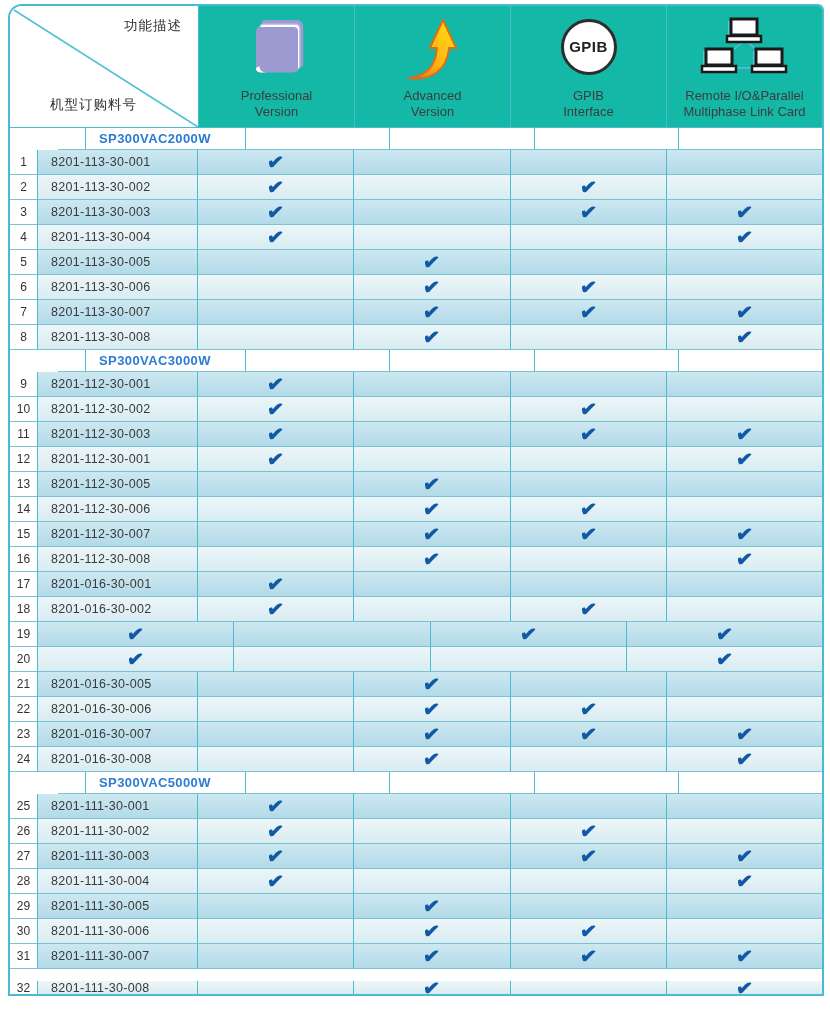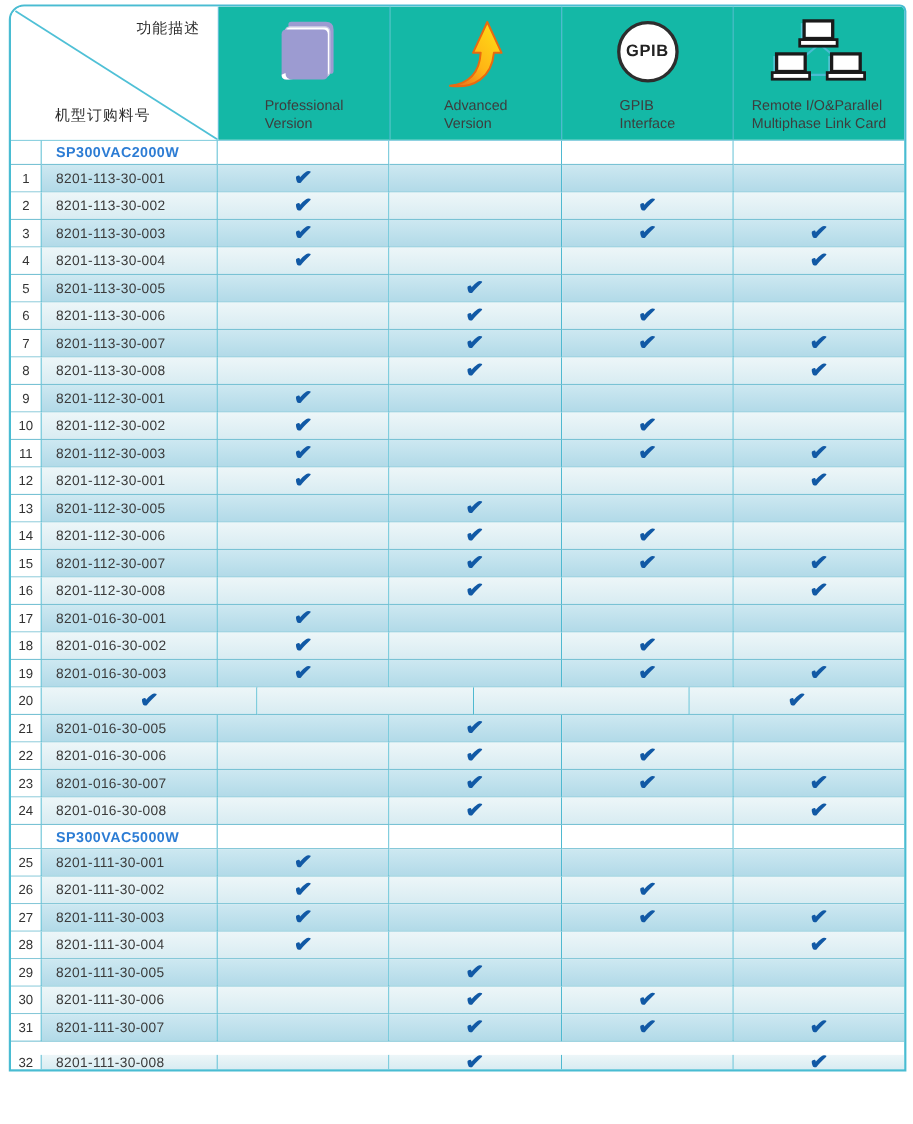--- a/index.html
+++ b/index.html
@@ -30,30 +30,30 @@
     position:absolute;bottom:13px;left:40px;
     font-size:13.5px;color:#2e2e2e;letter-spacing:1px;
   }
   .head-cell{
     flex:1 1 0;border-right:1px solid #4fb9d0;background:#14b8a6;
     display:flex;flex-direction:column;align-items:center;justify-content:flex-end;
     padding-bottom:7px;
   }
   .head-cell:last-child{border-right:none;}
   .icon-box{flex:1;display:flex;align-items:center;justify-content:center;width:100%;}
-  .head-label{font-size:13px;line-height:1.25;color:#3d3d3d;}
+  .head-label{font-size:13px;line-height:1.25;color:#3d3d3d;text-align:center;}
   .gpib-circle{
     width:50px;height:50px;border:3px solid #2d2d2d;border-radius:50%;
     display:flex;align-items:center;justify-content:center;
     font-size:15px;font-weight:bold;color:#222;letter-spacing:0.5px;background:#fff;
   }
   
   .row{display:flex;}
   .row.data-row{height:25px;}
-  .row.section-row{height:22px;}
+  .row.section-row{height:22px;padding-left:48px;}
   .cell{box-sizing:border-box;border-right:1px solid #4fb9d0;border-bottom:1px solid #79c2d4;}
   .cell:last-child{border-right:none;}
   .row:last-child .cell{border-bottom:none;margin-top:12px;}
   .cell.num{
     width:28px;flex:0 0 28px;background:#fff;
     display:flex;align-items:center;justify-content:center;
     font-size:12px;color:#333;
   }
   .cell.part{
     width:160px;flex:0 0 160px;
@@ -269,20 +269,30 @@
         <div class="cell part">8201-113-30-008</div>
         <div class="cell feat"></div>
         <div class="cell feat">
           <span class="chk">✔</span>
         </div>
         <div class="cell feat"></div>
         <div class="cell feat">
           <span class="chk">✔</span>
         </div>
       </div>
+      <div class="row section-row">
+        <div class="cell num"></div>
+        <div class="cell part">
+          <span class="model-label">SP300VAC3000W</span>
+        </div>
+        <div class="cell feat"></div>
+        <div class="cell feat"></div>
+        <div class="cell feat"></div>
+        <div class="cell feat"></div>
+      </div>
       <div class="row data-row dark">
         <div class="cell num">9</div>
         <div class="cell part">8201-112-30-001</div>
         <div class="cell feat">
           <span class="chk">✔</span>
         </div>
         <div class="cell feat"></div>
         <div class="cell feat"></div>
         <div class="cell feat"></div>
       </div>
@@ -389,21 +399,20 @@
           <span class="chk">✔</span>
         </div>
         <div class="cell feat"></div>
         <div class="cell feat">
           <span class="chk">✔</span>
         </div>
         <div class="cell feat"></div>
       </div>
       <div class="row data-row dark">
         <div class="cell num">19</div>
-        <div class="cell part">8201-016-30-003</div>
         <div class="cell feat">
           <span class="chk">✔</span>
         </div>
         <div class="cell feat"></div>
         <div class="cell feat">
           <span class="chk">✔</span>
         </div>
         <div class="cell feat">
           <span class="chk">✔</span>
         </div>

